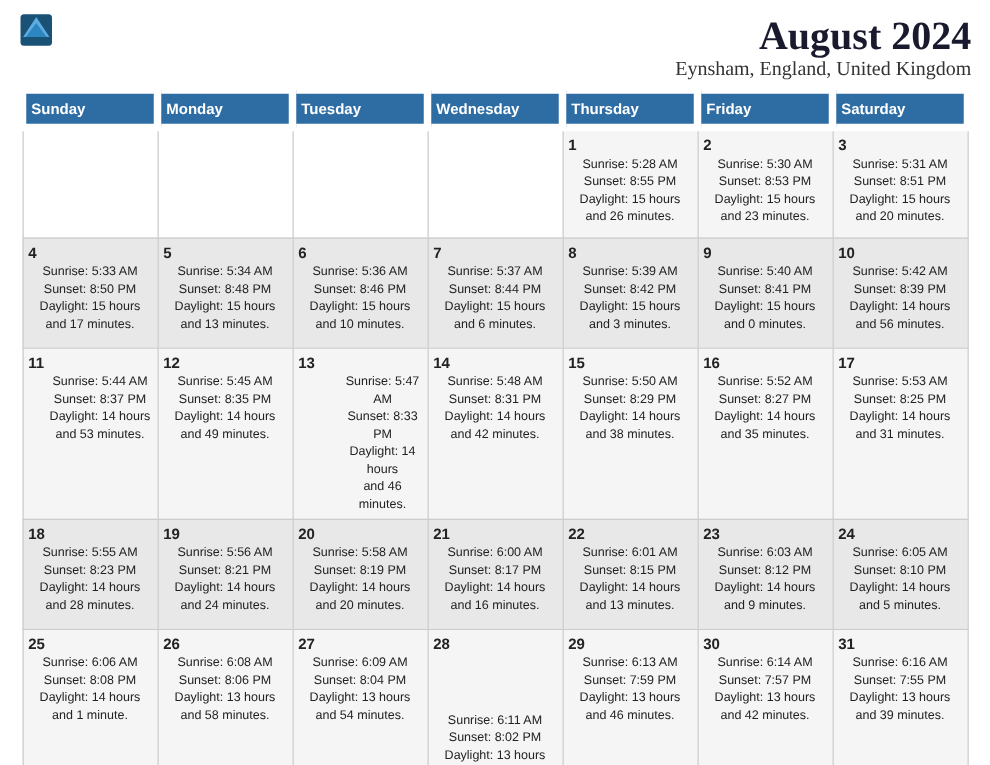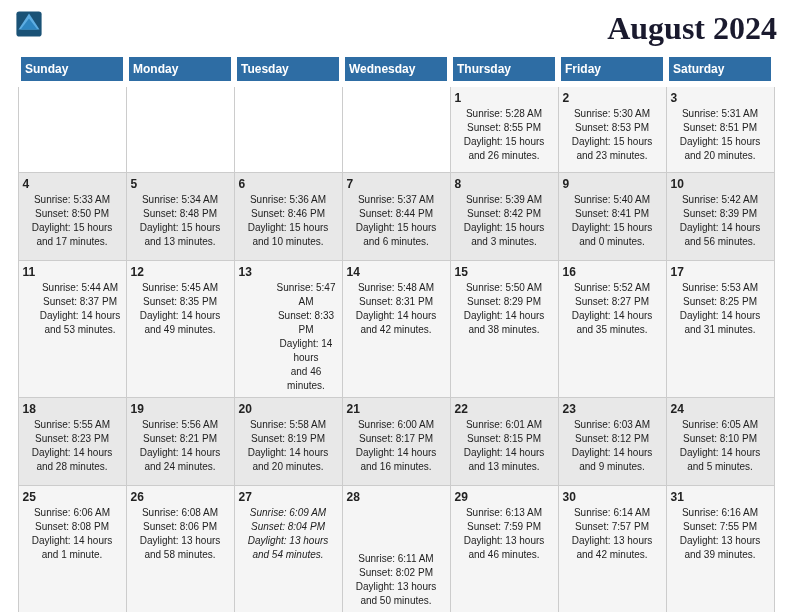--- a/index.html
+++ b/index.html
@@ -95,20 +95,21 @@
   <div class="header-top">
     <div class="logo-area">
       <svg class="logo-icon" viewBox="0 0 40 40">
         <rect x="2" y="2" width="36" height="36" rx="4" fill="#1a5276"></rect>
         <polygon points="20,5 35,28 5,28" fill="#5dade2"></polygon>
         <polygon points="20,12 32,28 8,28" fill="#2e86c1"></polygon>
       </svg>
     </div>
     <div class="title-area">
       <h1>August 2024</h1>
+      <h2>Eynsham, England, United Kingdom</h2>
     </div>
   </div>
 
   <table>
     <thead>
       <tr>
         <th>Sunday</th>
         <th>Monday</th>
         <th>Tuesday</th>
         <th>Wednesday</th>
@@ -308,21 +309,21 @@
           </td>
           <td>
             <span class="day-num">26</span>
             <div class="day-info" style="white-space: pre-line;">Sunrise: 6:08 AM
 Sunset: 8:06 PM
 Daylight: 13 hours
 and 58 minutes.</div>
           </td>
           <td>
             <span class="day-num">27</span>
-            <div class="day-info" style="white-space: pre-line; font-style: italic;">Sunrise: 6:09 AM
+            <div class="day-info" style="white-space: pre-line;">Sunrise: 6:09 AM
 Sunset: 8:04 PM
 Daylight: 13 hours
 and 54 minutes.</div>
           </td>
           <td>
             <span class="day-num">28</span>
             <div class="day-info" style="white-space: pre-line; margin-top: 48px;">Sunrise: 6:11 AM
 Sunset: 8:02 PM
 Daylight: 13 hours
 and 50 minutes.</div>

